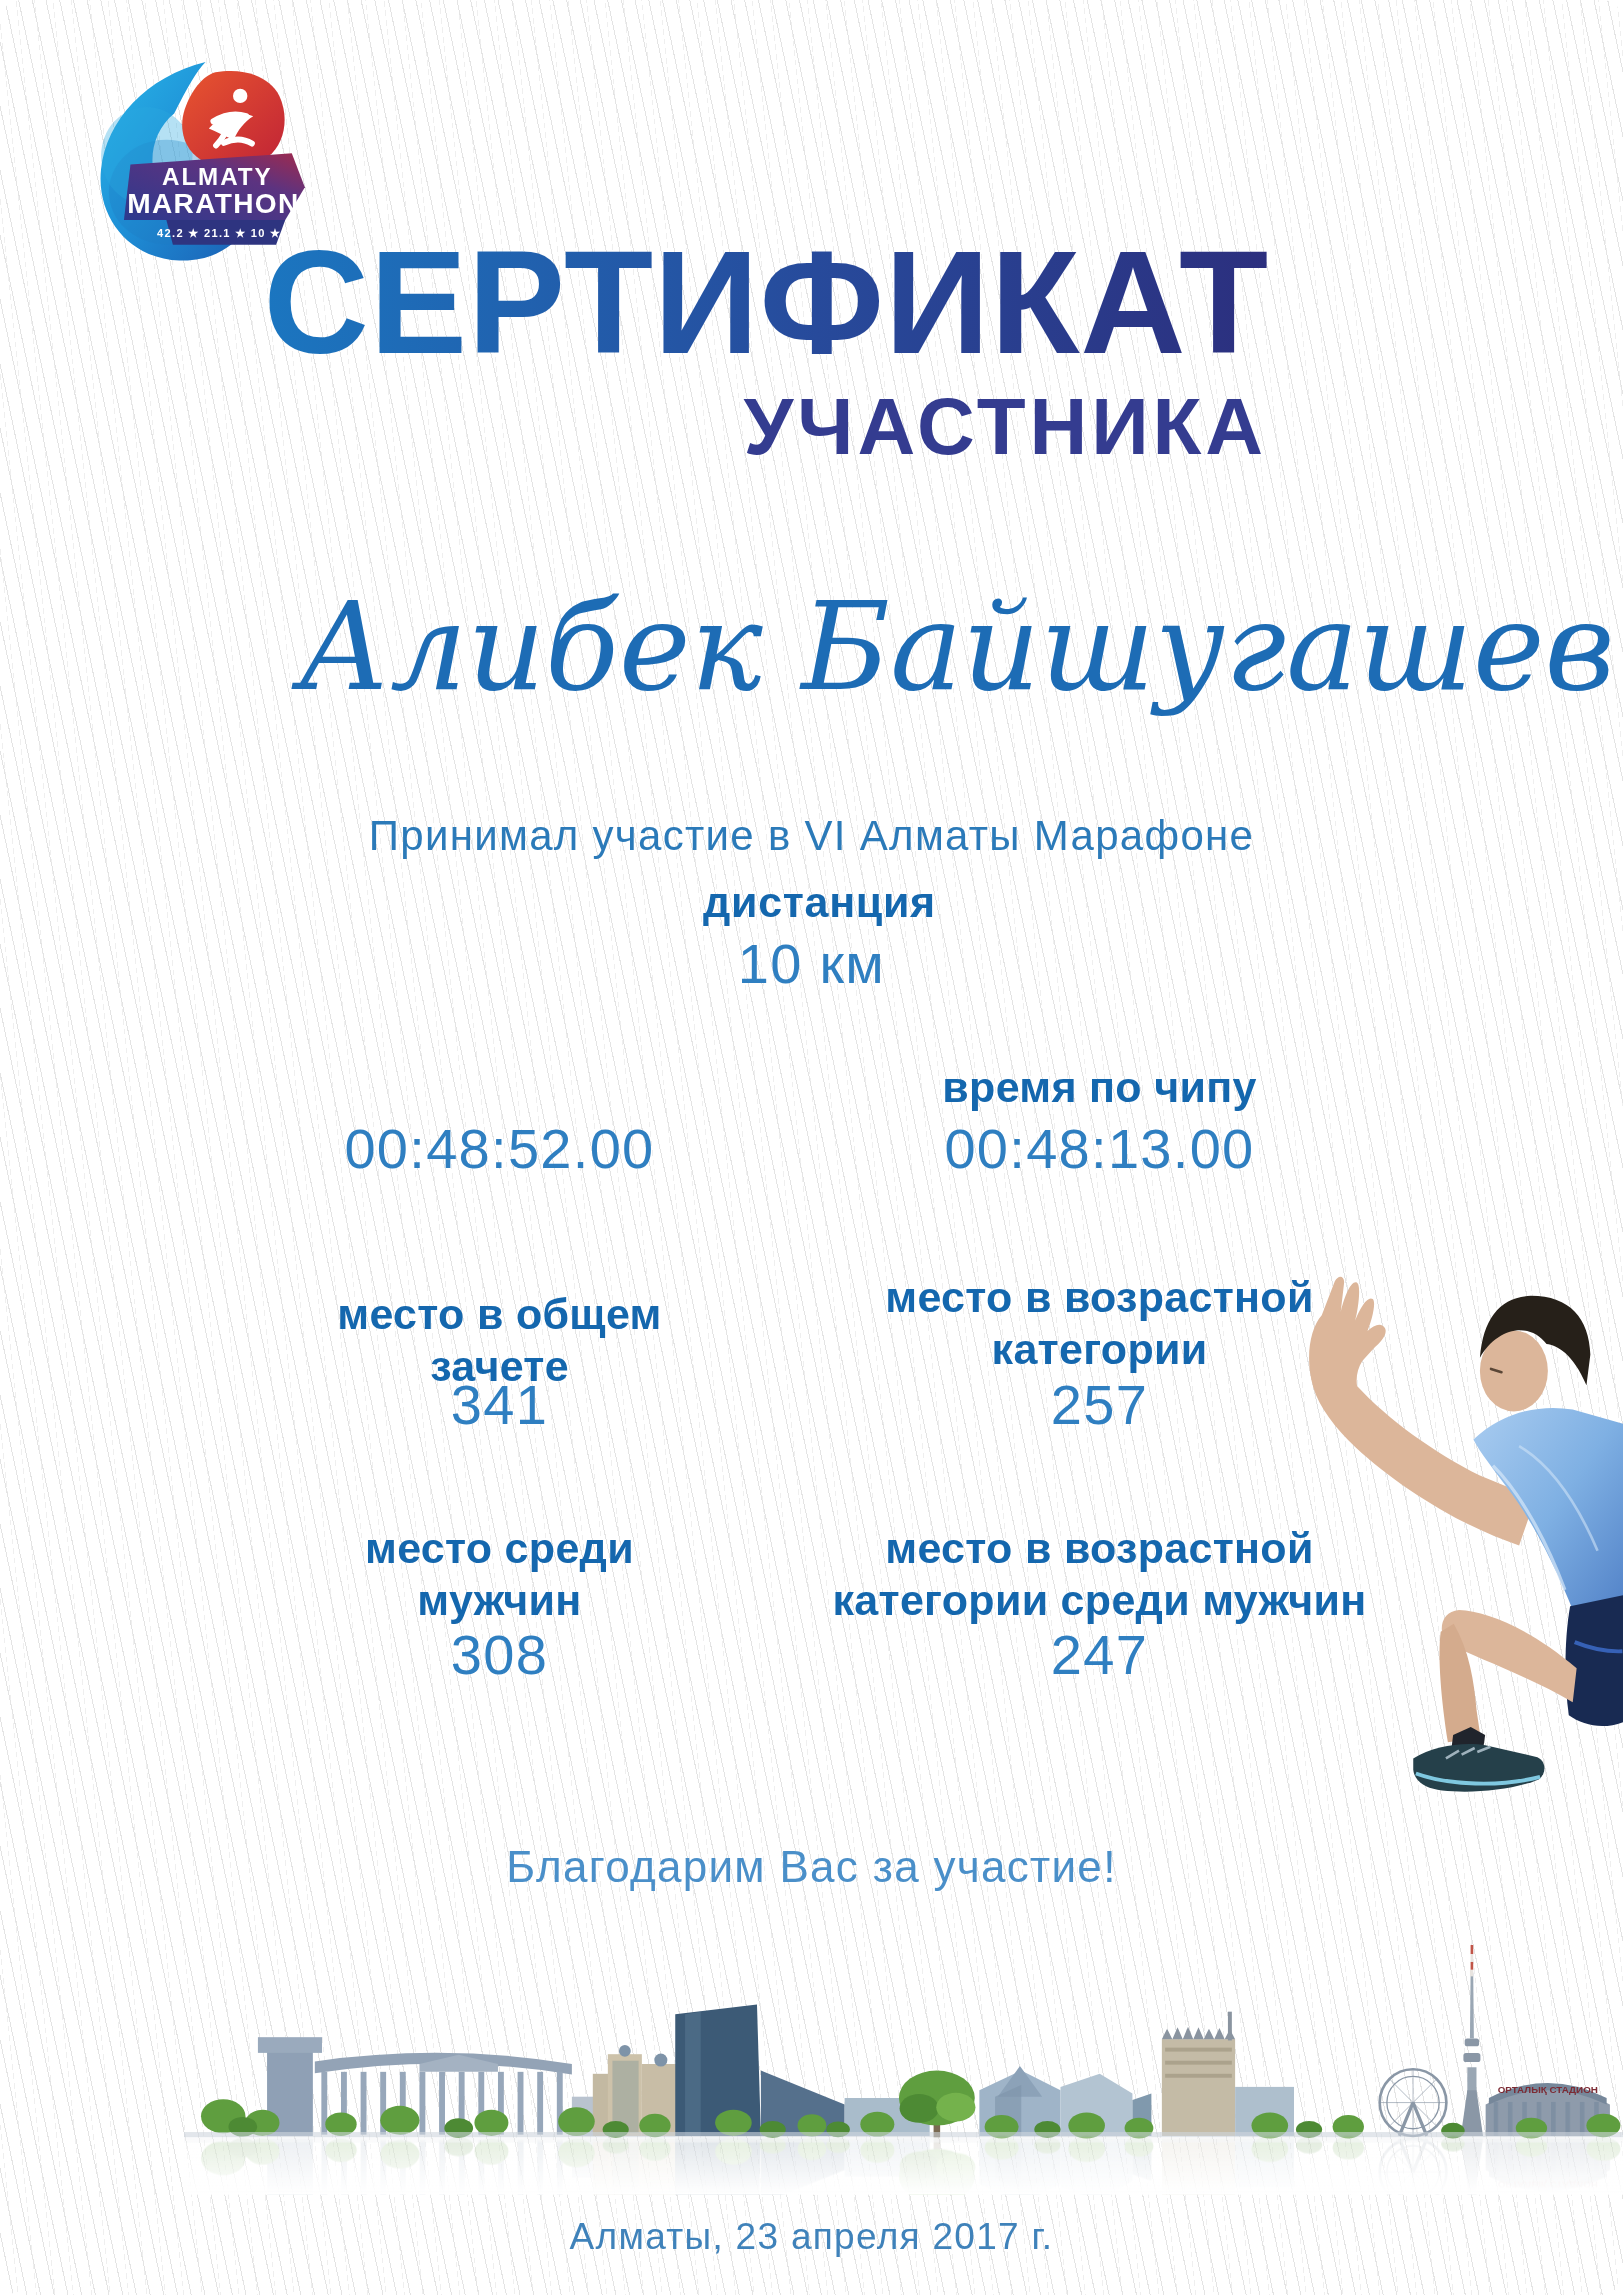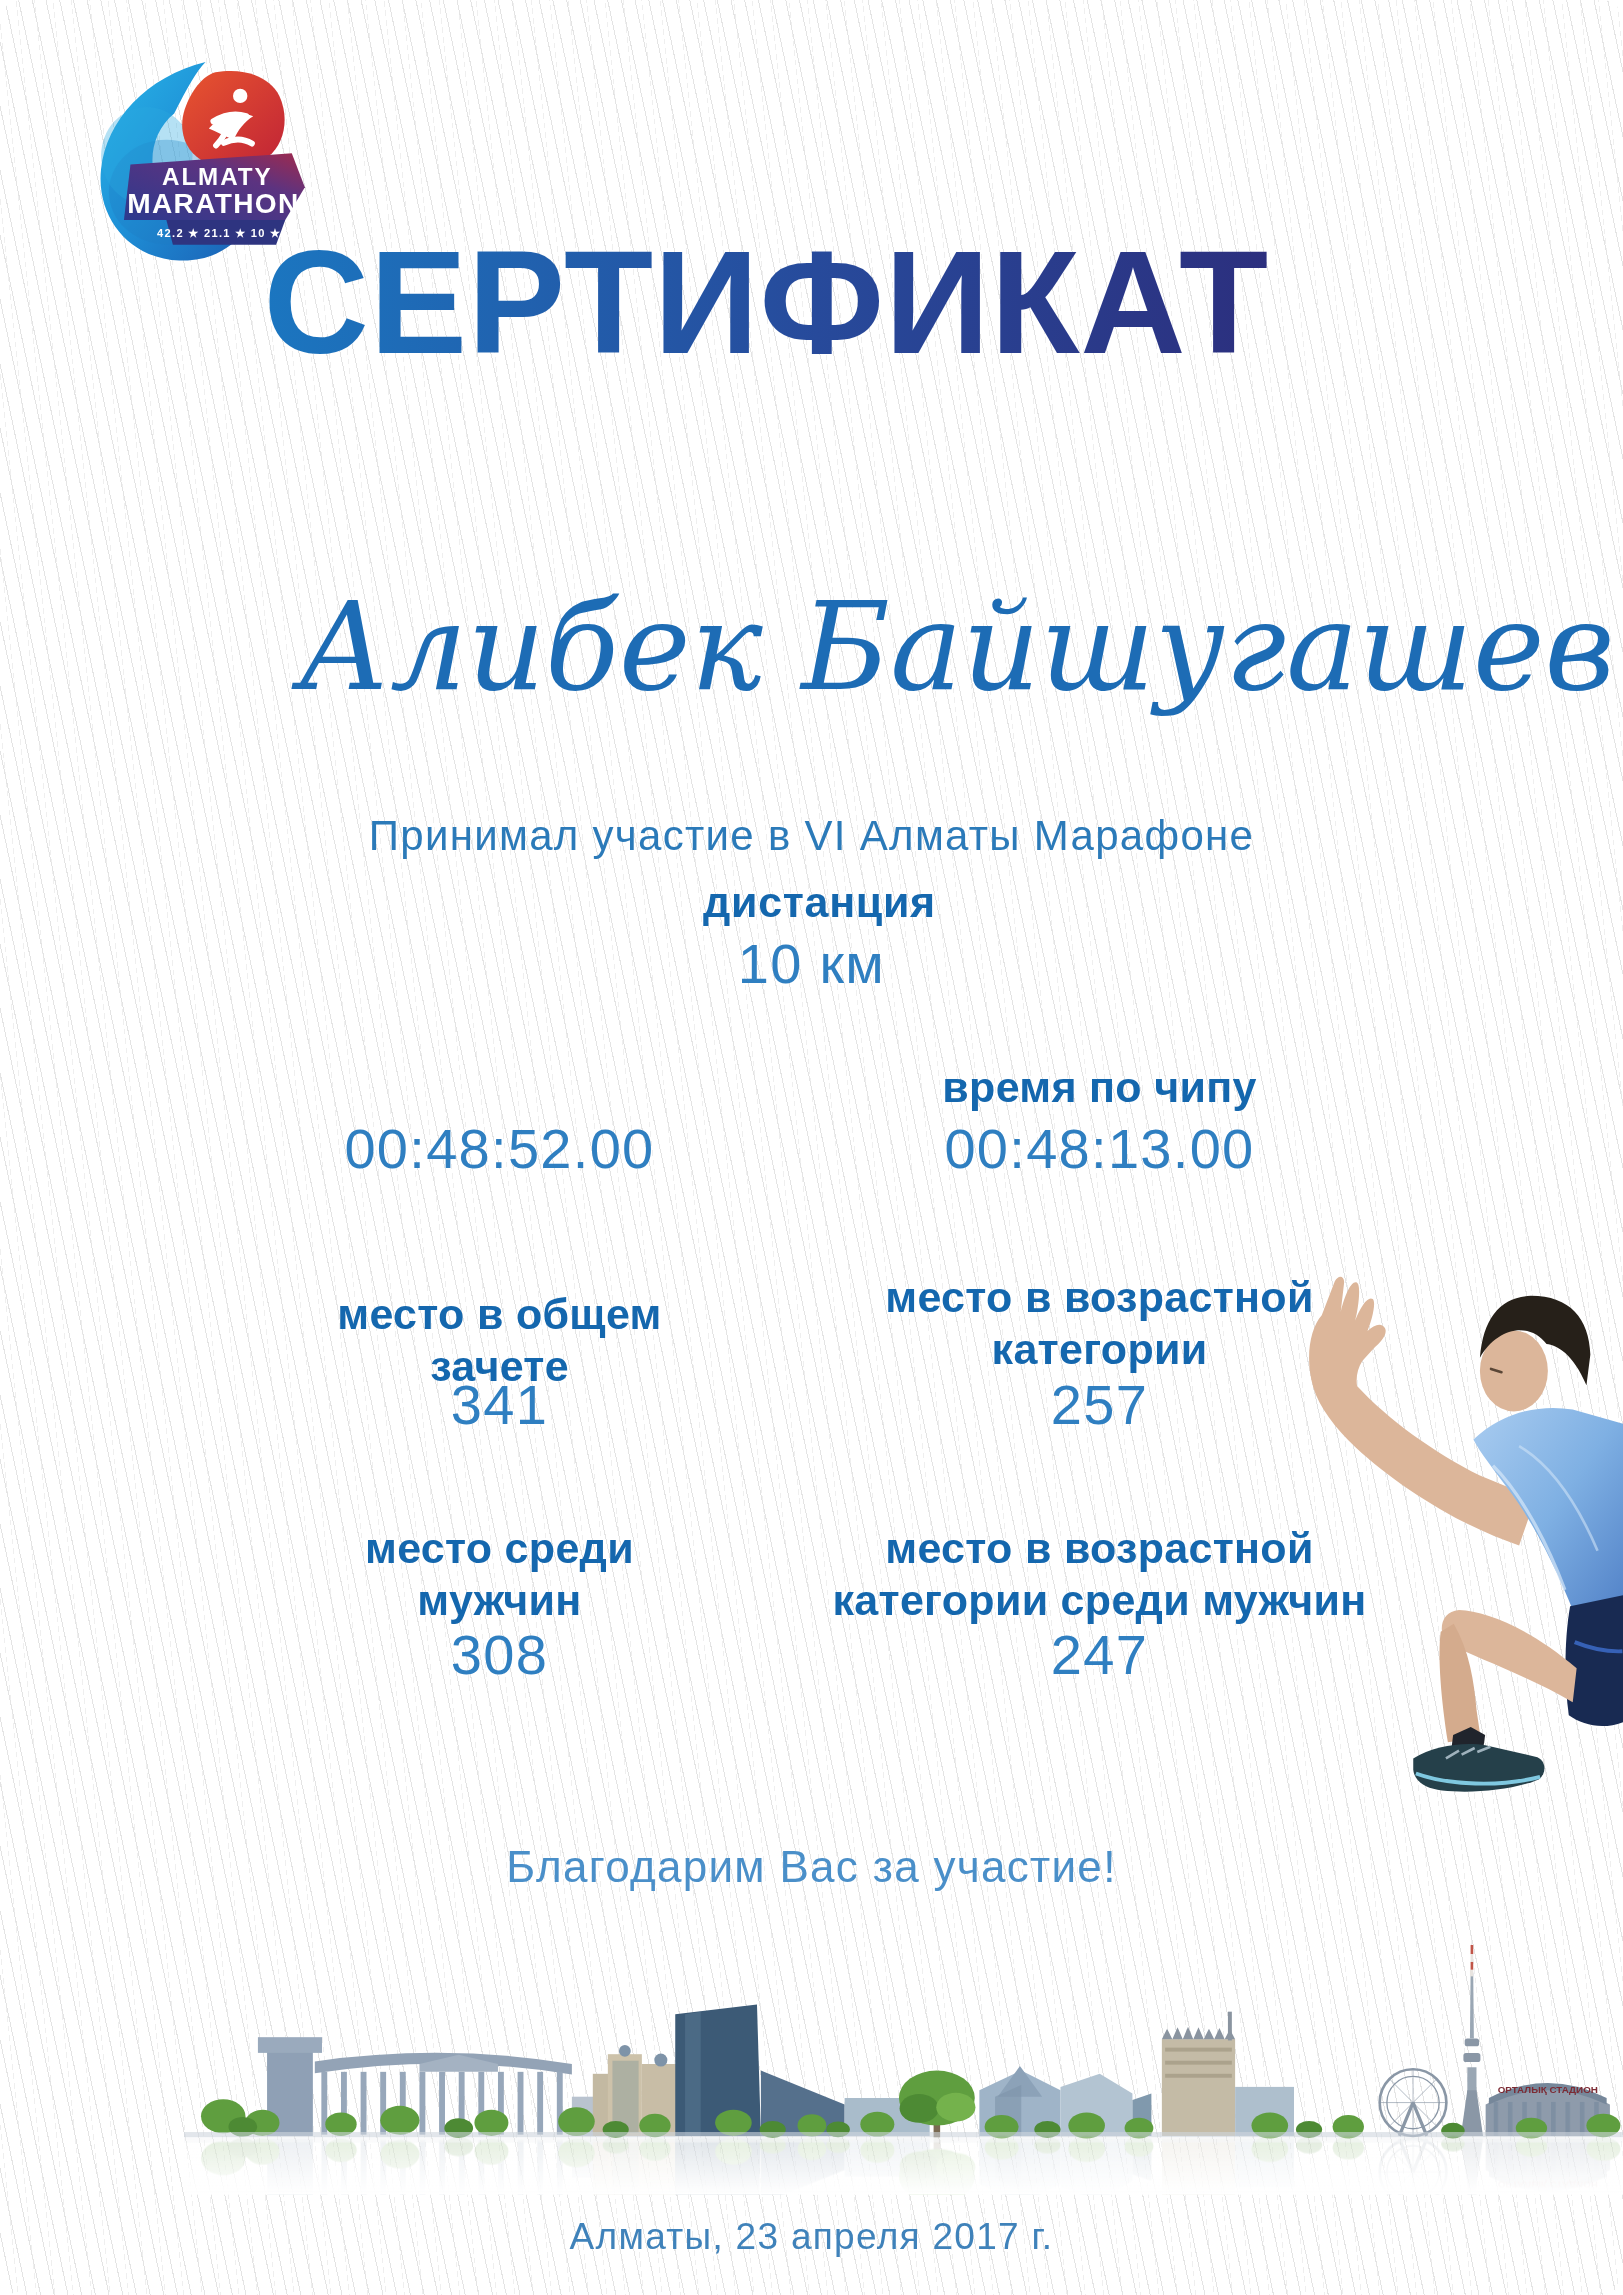--- a/index.html
+++ b/index.html
@@ -102,20 +102,21 @@
     <g>
       <path d="M95,163 L342,146 L362,198 L332,248 L85,248 Z" fill="url(#bannerGrad)"></path>
       <path d="M150,248 L332,248 L318,286 L160,286 Z" fill="#2e3480"></path>
       <text x="228" y="195" text-anchor="middle" font-family="Liberation Sans, sans-serif" font-size="37" font-weight="700" letter-spacing="3" fill="#ffffff">ALMATY</text>
       <text x="222" y="237" text-anchor="middle" font-family="Liberation Sans, sans-serif" font-size="43" font-weight="700" letter-spacing="2" fill="#ffffff">MARATHON</text>
       <text x="240" y="274" text-anchor="middle" font-family="Liberation Sans, sans-serif" font-size="17" font-weight="700" letter-spacing="2" fill="#ffffff">42.2 ★ 21.1 ★ 10 ★ 3</text>
     </g>
   </svg>
 
   <h1 class="title-main">СЕРТИФИКАТ</h1>
+  <h2 class="title-sub">УЧАСТНИКА</h2>
 
   <div class="name">Алибек Байшугашев</div>
 
   <div class="event-line">Принимал участие в VI Алматы Марафоне</div>
 
   <div class="dist-label">дистанция</div>
   <div class="dist-value">10 км</div>
 
   <div class="col-l r1v stat-value">00:48:52.00</div>
 

